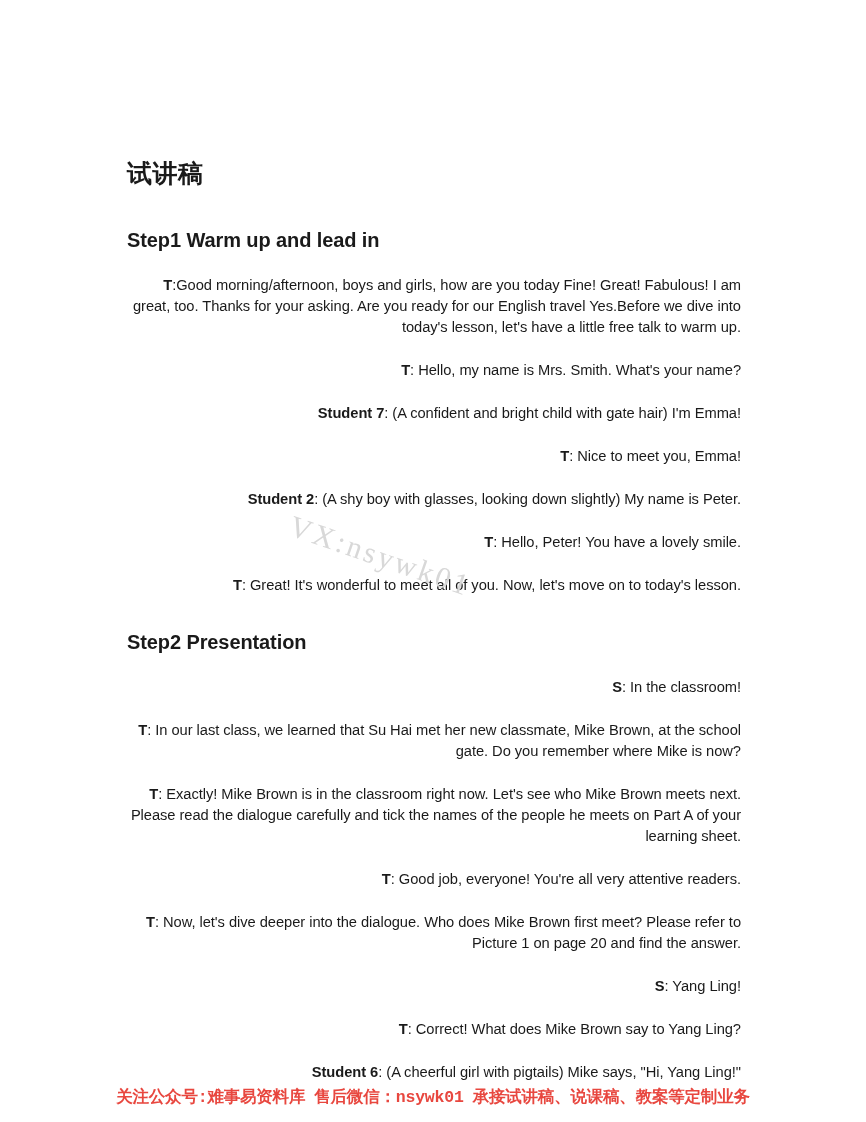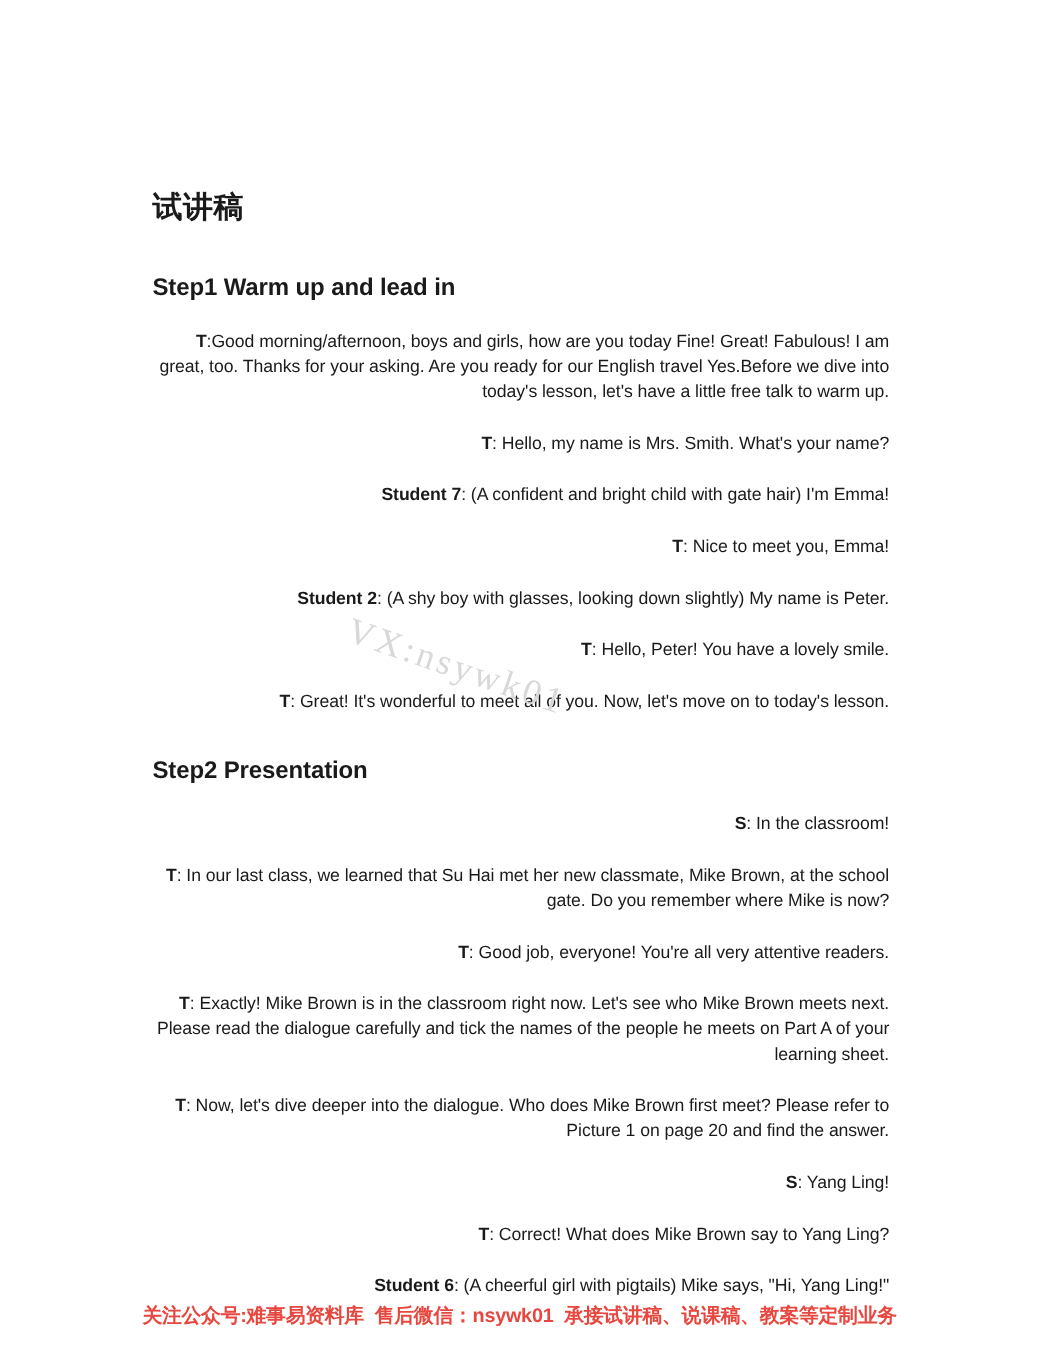--- a/index.html
+++ b/index.html
@@ -96,21 +96,21 @@
     left: 0;
     bottom: 0;
     width: 866px;
     height: 50px;
     display: flex;
     align-items: center;
     justify-content: center;
   }
 
   .footer-text {
-    font-family: Liberation Sans, sans-serif;
+    font-family: Liberation Mono, monospace;
     font-size: 16.5px;
     font-weight: 700;
     color: #e8473f;
     white-space: nowrap;
     letter-spacing: -0.2px;
   }
 
   .footer-seg {
     display: inline;
   }
@@ -144,23 +144,23 @@
     <p class="para"><span class="speaker">T</span><span>: </span><span>Hello, Peter! You have a lovely smile.</span></p>
 
     <p class="para"><span class="speaker">T</span><span>: </span><span>Great! It's wonderful to meet all of you. Now, let's move on to today's lesson.</span></p>
 
     <h2 class="step-heading spaced-above">Step2 Presentation</h2>
 
     <p class="para"><span class="speaker">S</span><span>: </span><span>In the classroom!</span></p>
 
     <p class="para"><span class="speaker">T</span><span>: </span><span>In our last class, we learned that Su Hai met her new classmate, Mike Brown, at the school gate. Do you remember where Mike is now?</span></p>
 
+    <p class="para"><span class="speaker">T</span><span>: </span><span>Exactly! Mike Brown is in the classroom right now. Let's see who Mike Brown meets next. Please read the dialogue carefully and tick the names of the people he meets on Part A of your learning sheet.</span></p>
+
     <p class="para"><span class="speaker">T</span><span>: </span><span>Good job, everyone! You're all very attentive readers.</span></p>
-
-    <p class="para"><span class="speaker">T</span><span>: </span><span>Exactly! Mike Brown is in the classroom right now. Let's see who Mike Brown meets next. Please read the dialogue carefully and tick the names of the people he meets on Part A of your learning sheet.</span></p>
 
     <p class="para"><span class="speaker">T</span><span>: </span><span>Now, let's dive deeper into the dialogue. Who does Mike Brown first meet? Please refer to Picture 1 on page 20 and find the answer.</span></p>
 
     <p class="para"><span class="speaker">S</span><span>: </span><span>Yang Ling!</span></p>
 
     <p class="para"><span class="speaker">T</span><span>: </span><span>Correct! What does Mike Brown say to Yang Ling?</span></p>
 
     <p class="para"><span class="speaker">Student 6</span><span>: </span><span>(A cheerful girl with pigtails) Mike says, "Hi, Yang Ling!"</span></p>
 
 

